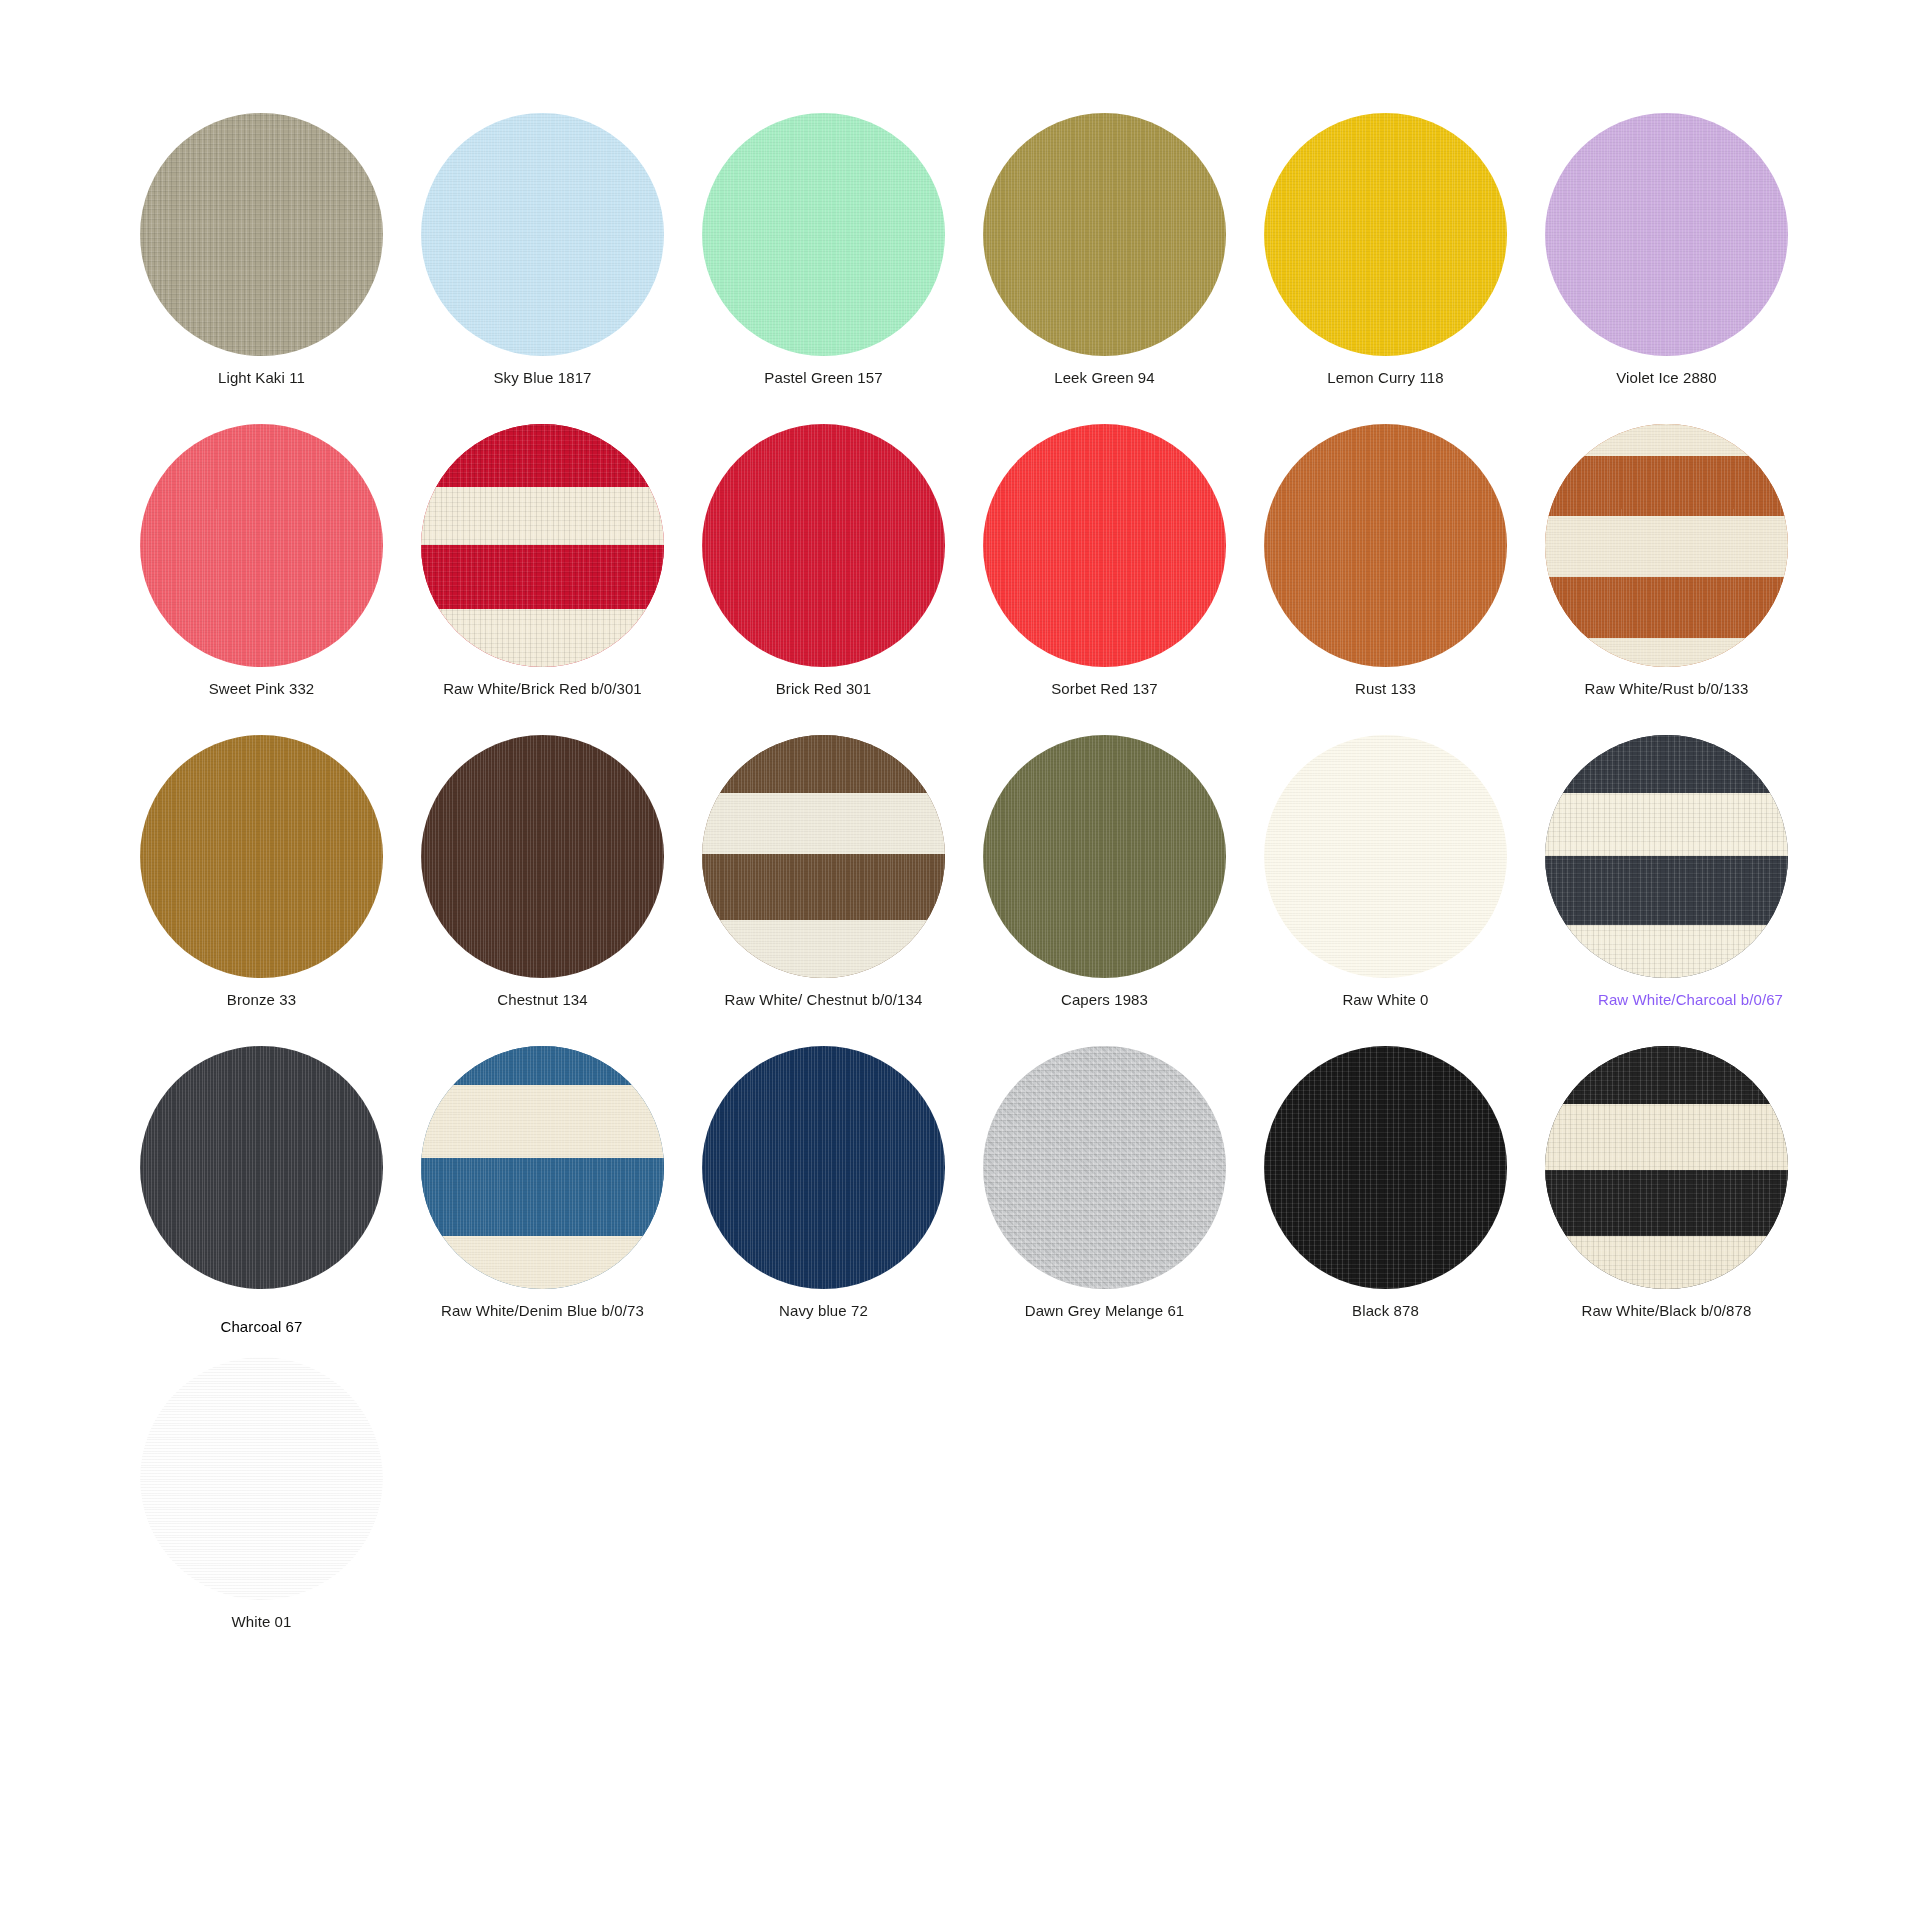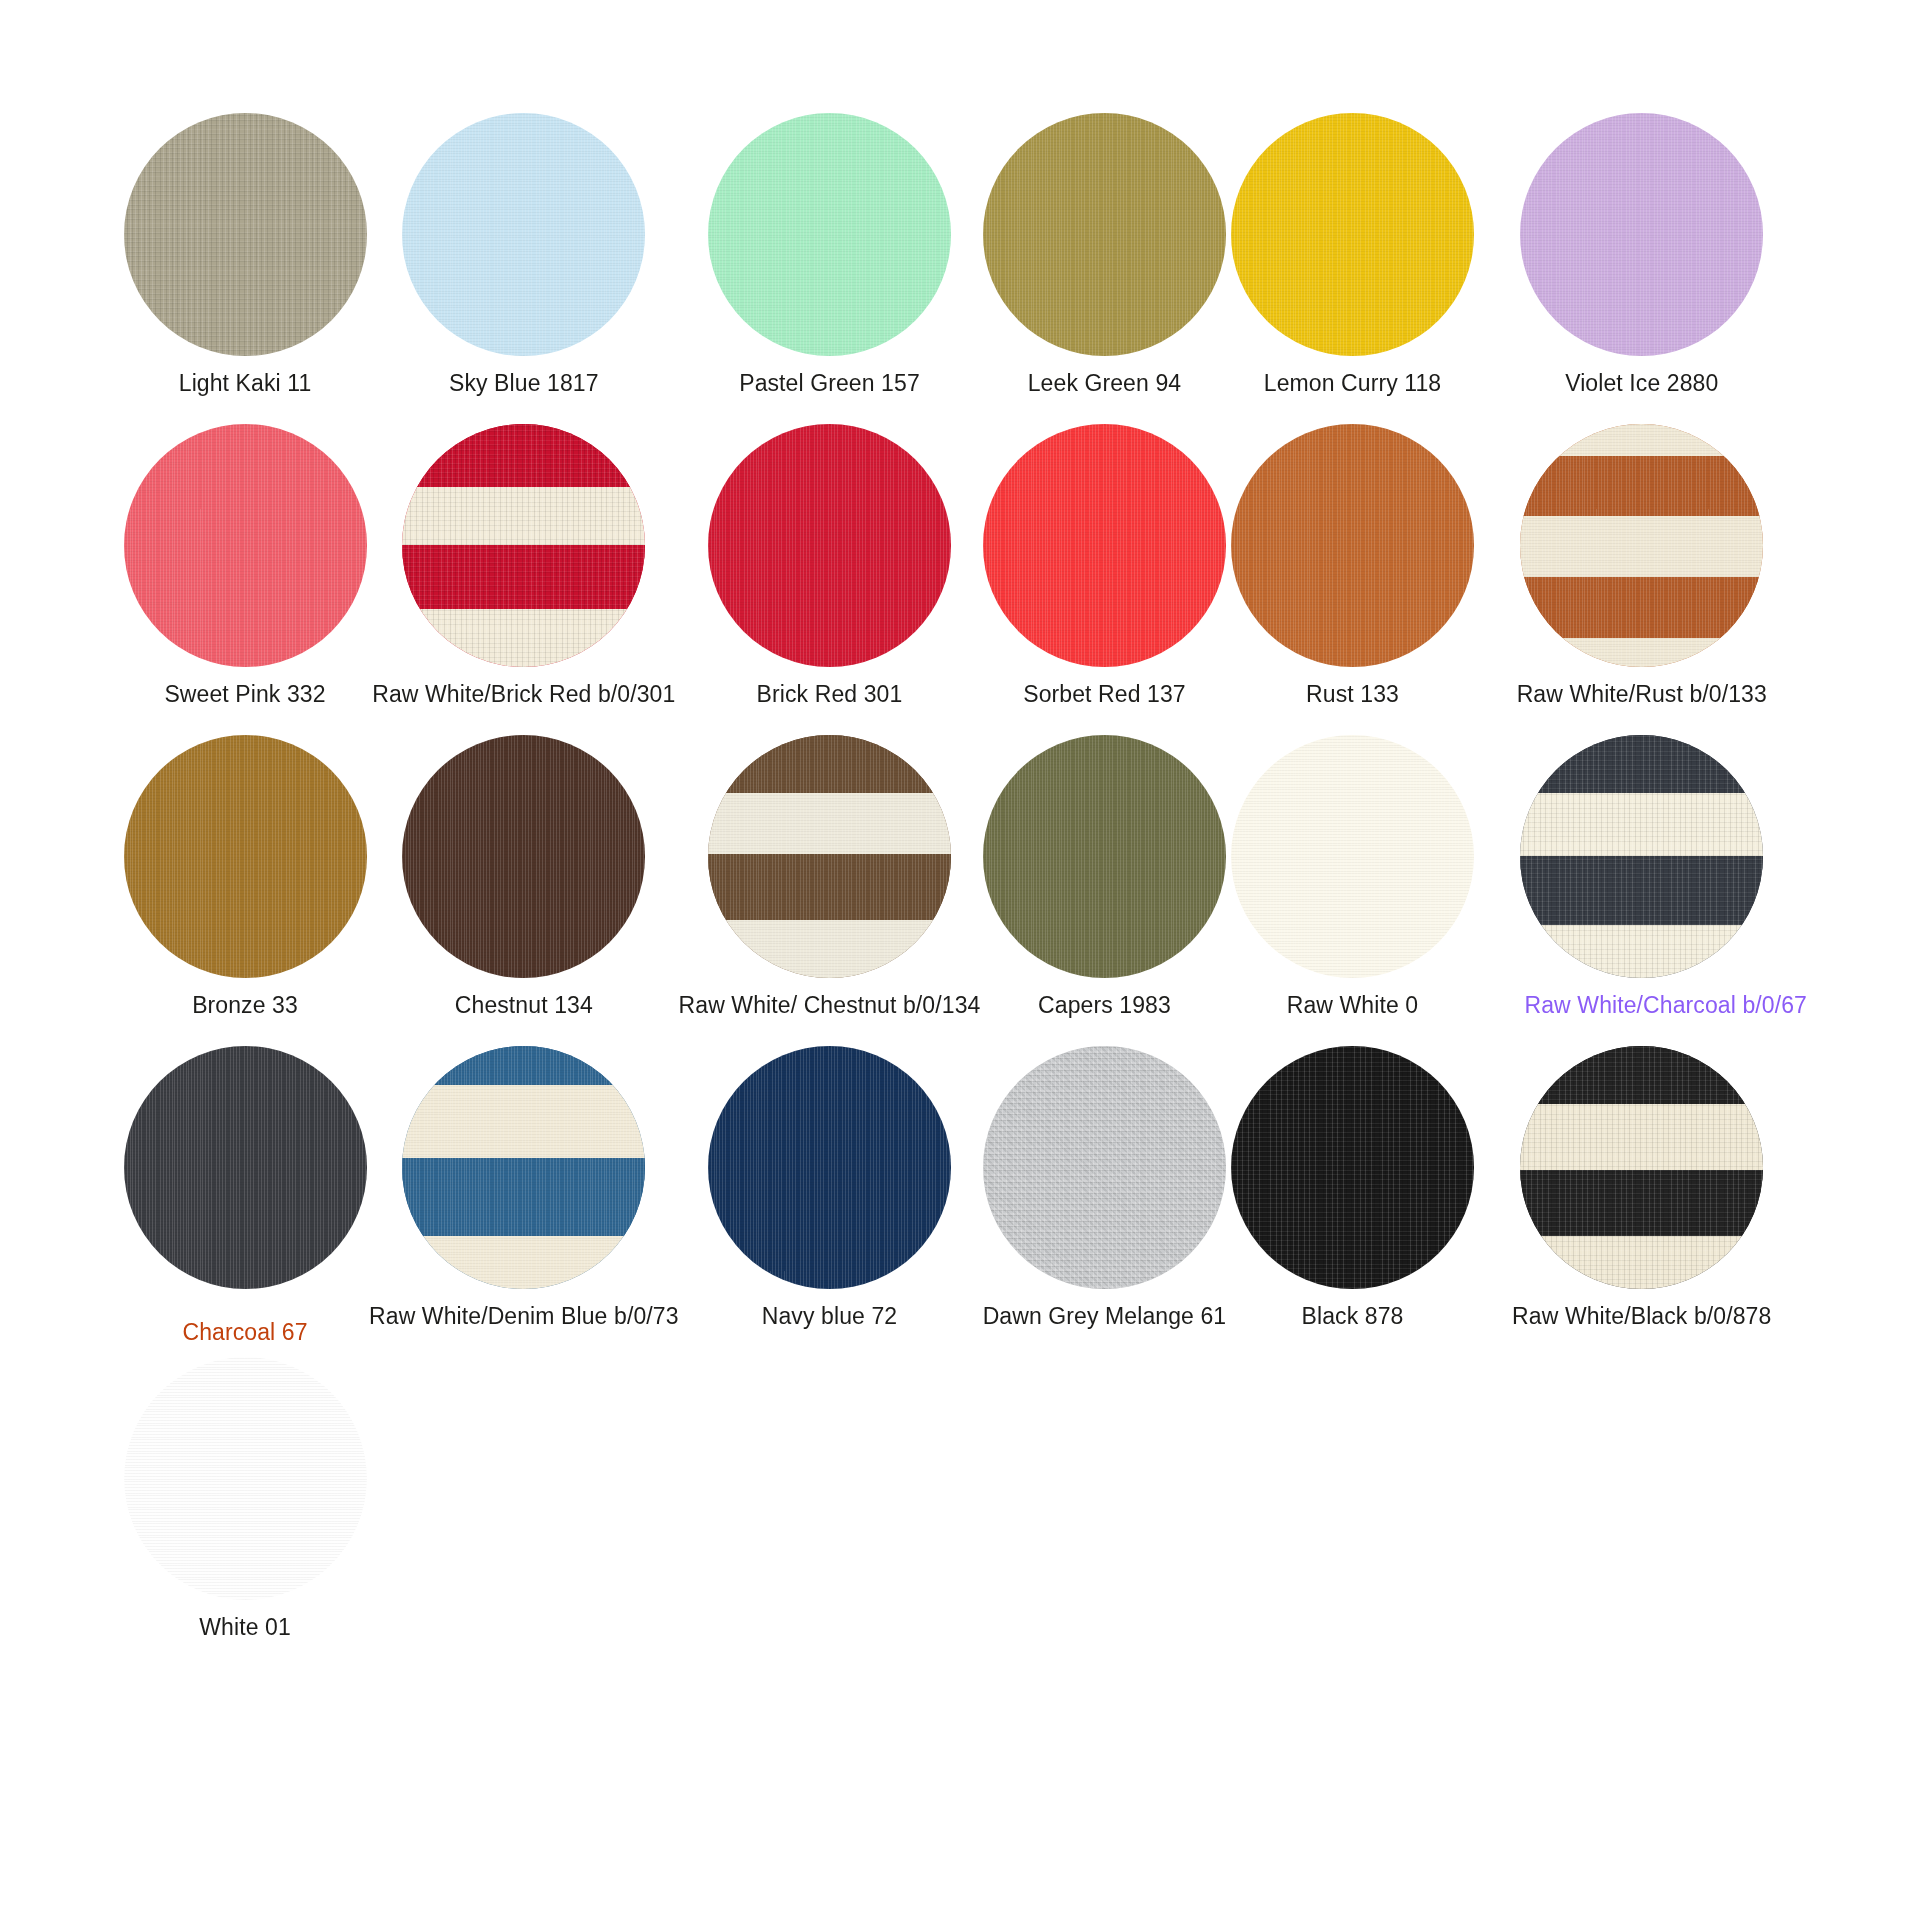--- a/index.html
+++ b/index.html
@@ -100,21 +100,21 @@
         rgba(0,0,0,0.00) 2.8px);
     opacity: 0.7;
   }
   .stripes {
     position: absolute;
     inset: 0;
   }
   .stripes .band { width: 100%; }
   .caption {
     margin-top: 13px;
-    font-size: 23px;
+    font-size: 15px;
     color: #1d1d1b;
     text-align: center;
     letter-spacing: 0.1px;
     line-height: 1.25;
     white-space: nowrap;
     font-family: "Liberation Sans", sans-serif;
   }
 </style>
 </head>
 <body>
@@ -217,21 +217,21 @@
             <div class="band" style="height: 24%; background: rgb(55, 60, 68);"></div>
             <div class="band" style="height: 26%; background: rgb(244, 239, 222);"></div>
             <div class="band" style="height: 28%; background: rgb(55, 60, 68);"></div>
             <div class="band" style="height: 22%; background: rgb(244, 239, 222);"></div>
           </div>
         </div>
         <div class="caption" style="color: #8b5cf6; margin-left: 48px;">Raw White/Charcoal b/0/67</div>
       </div>
       <div class="cell">
         <div class="swatch plain-fine" style="background: rgb(58, 60, 65);"></div>
-        <div class="caption" style="color: #c2410c; margin-top: 29px;">Charcoal 67</div>
+        <div class="caption" style="color: #000000; margin-top: 29px;">Charcoal 67</div>
       </div>
       <div class="cell">
         <div class="swatch plain-fine" style="background: rgb(47, 101, 144);">
           <div class="stripes">
             <div class="band" style="height: 16%; background: rgb(47, 101, 144);"></div>
             <div class="band" style="height: 30%; background: rgb(242, 235, 216);"></div>
             <div class="band" style="height: 32%; background: rgb(47, 101, 144);"></div>
             <div class="band" style="height: 22%; background: rgb(242, 235, 216);"></div>
           </div>
         </div>

